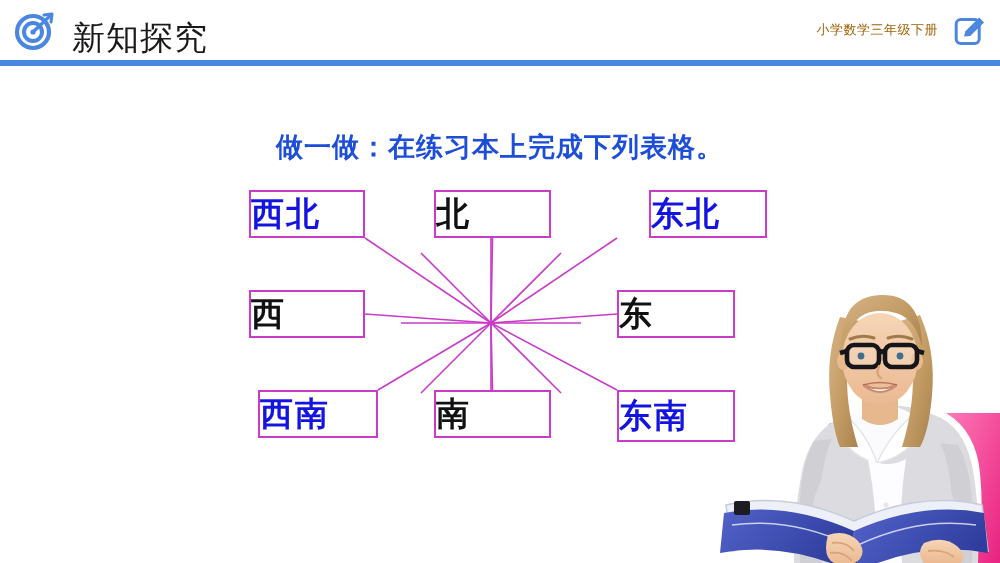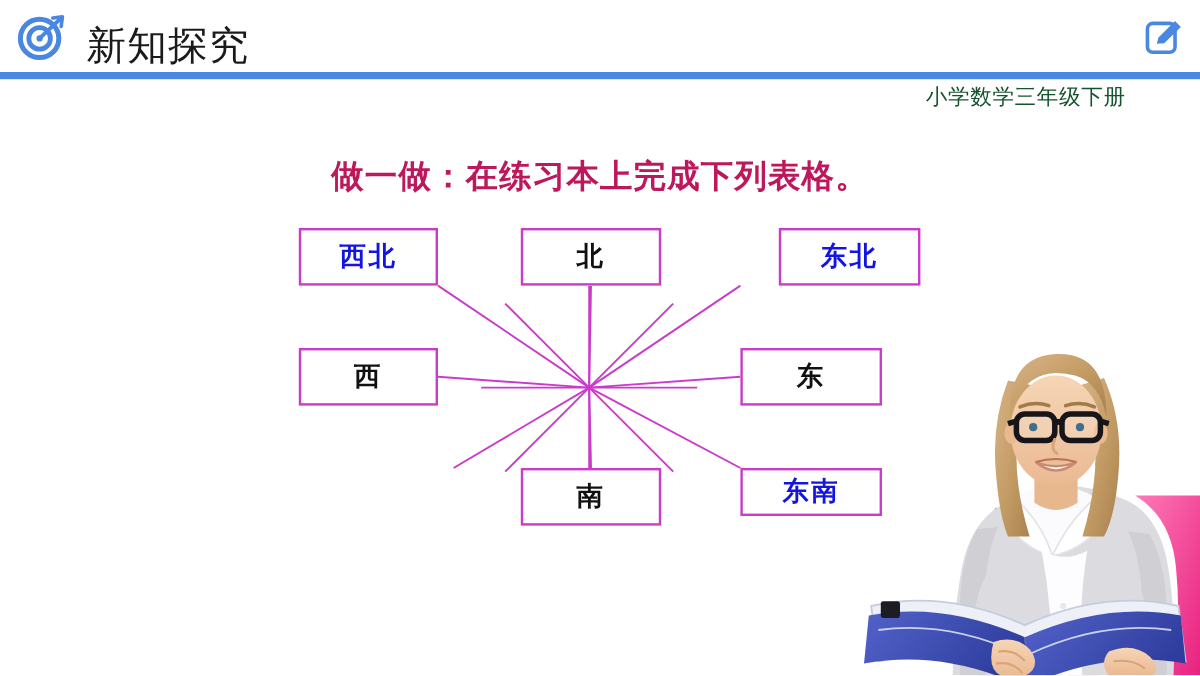--- a/index.html
+++ b/index.html
@@ -39,42 +39,41 @@
     position: absolute;
     left: 72px; top: 16px;
     font-size: 33px;
     color: #1a1a1a;
     letter-spacing: 1px;
     white-space: nowrap;
   }
   #header-subject {
     position: absolute;
     right: 62px; top: 21px;
-    font-size: 18px;
-    color: #14532d;
+    font-size: 13px;
+    color: #a16207;
     letter-spacing: 0.5px;
     white-space: nowrap;
-    margin-top: 48px;
   }
   #edit-icon {
     position: absolute;
     right: 12px; top: 13px;
     width: 34px; height: 34px;
   }
 
   
   #instruction {
     position: absolute;
     left: 0; top: 129px;
     width: 1000px;
     text-align: center;
     font-family: "Liberation Serif", "DejaVu Serif", serif;
     font-weight: bold;
     font-size: 27px;
-    color: #be185d;
+    color: #1d4ed8;
     letter-spacing: 1px;
   }
 
   
   #diagram {
     position: absolute;
     left: 0; top: 0;
     width: 1000px;
     height: 563px;
     pointer-events: none;
@@ -86,24 +85,23 @@
     height: 563px;
   }
 
   .cell {
     position: absolute;
     box-sizing: border-box;
     border: 2px solid #c93bc9;
     background: #ffffff;
     display: flex;
     align-items: center;
-    justify-content: center;
     font-family: "Liberation Sans", sans-serif;
     font-weight: bold;
-    font-size: 22px;
+    font-size: 33px;
     letter-spacing: 2px;
   }
   .cell.blue  { color: #1414e0; }
   .cell.black { color: #111111; }
 
   
   #photo {
     position: absolute;
     right: 0;
     bottom: 0;
@@ -171,24 +169,27 @@
     </div>
     <div class="cell blue" style="left: 617px; top: 190px; width: 118px; height: 48px; border-color: rgb(201, 59, 201); color: rgb(20, 20, 224); pointer-events: auto; margin-left: 32px;">
       <span>东北</span>
     </div>
     <div class="cell black" style="left: 249px; top: 290px; width: 116px; height: 48px; border-color: rgb(201, 59, 201); color: rgb(17, 17, 17); pointer-events: auto;">
       <span>西</span>
     </div>
     <div class="cell black" style="left: 617px; top: 290px; width: 118px; height: 48px; border-color: rgb(201, 59, 201); color: rgb(17, 17, 17); pointer-events: auto;">
       <span>东</span>
     </div>
+    <div class="cell blue" style="left: 258px; top: 390px; width: 120px; height: 48px; border-color: rgb(201, 59, 201); color: rgb(20, 20, 224); pointer-events: auto;">
+      <span>西南</span>
+    </div>
     <div class="cell black" style="left: 434px; top: 390px; width: 117px; height: 48px; border-color: rgb(201, 59, 201); color: rgb(17, 17, 17); pointer-events: auto;">
       <span>南</span>
     </div>
-    <div class="cell blue" style="left: 617px; top: 390px; width: 118px; height: 40px; border-color: rgb(201, 59, 201); color: rgb(20, 20, 224); pointer-events: auto;">
+    <div class="cell blue" style="left: 617px; top: 390px; width: 118px; height: 52px; border-color: rgb(201, 59, 201); color: rgb(20, 20, 224); pointer-events: auto;">
       <span>东南</span>
     </div>
   </div>
 
 <div id="photo">
   <svg viewBox="0 0 290 290" width="290" height="290">
     <defs>
       <linearGradient id="hairG" x1="0" y1="0" x2="1" y2="1">
         <stop offset="0%" stop-color="#d8b486"></stop>
         <stop offset="55%" stop-color="#c29a63"></stop>

